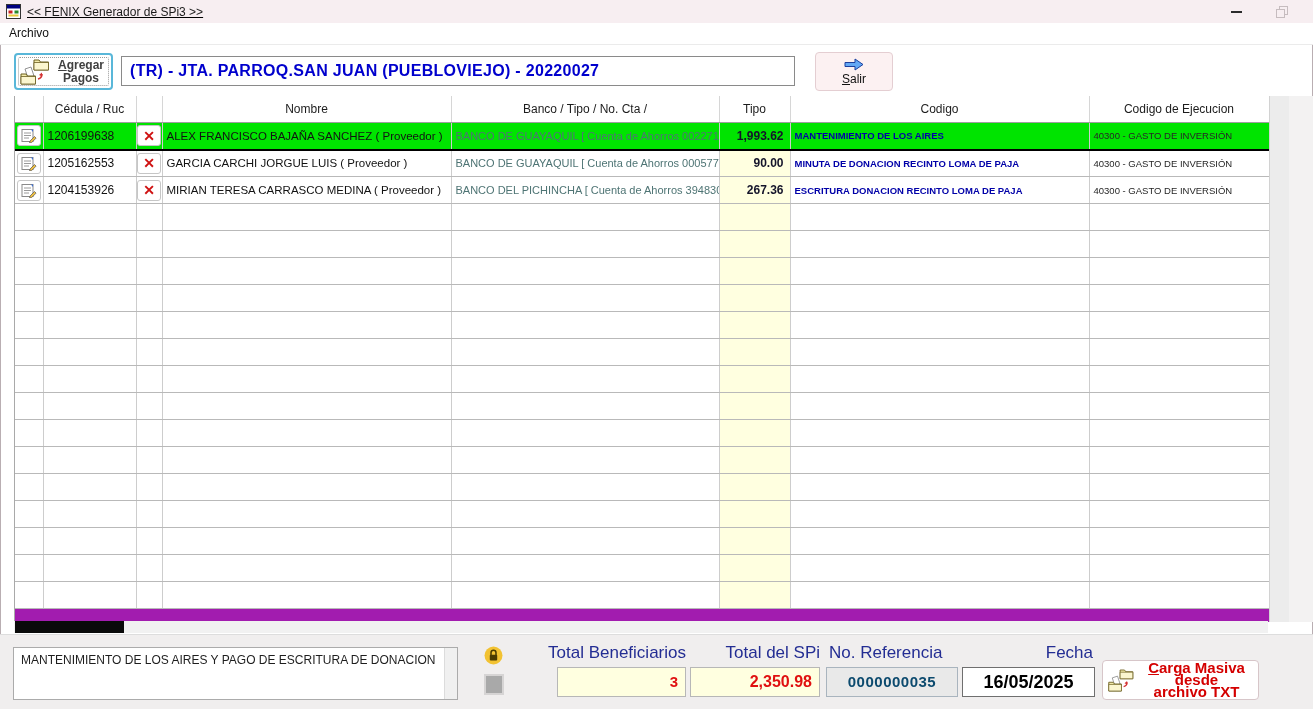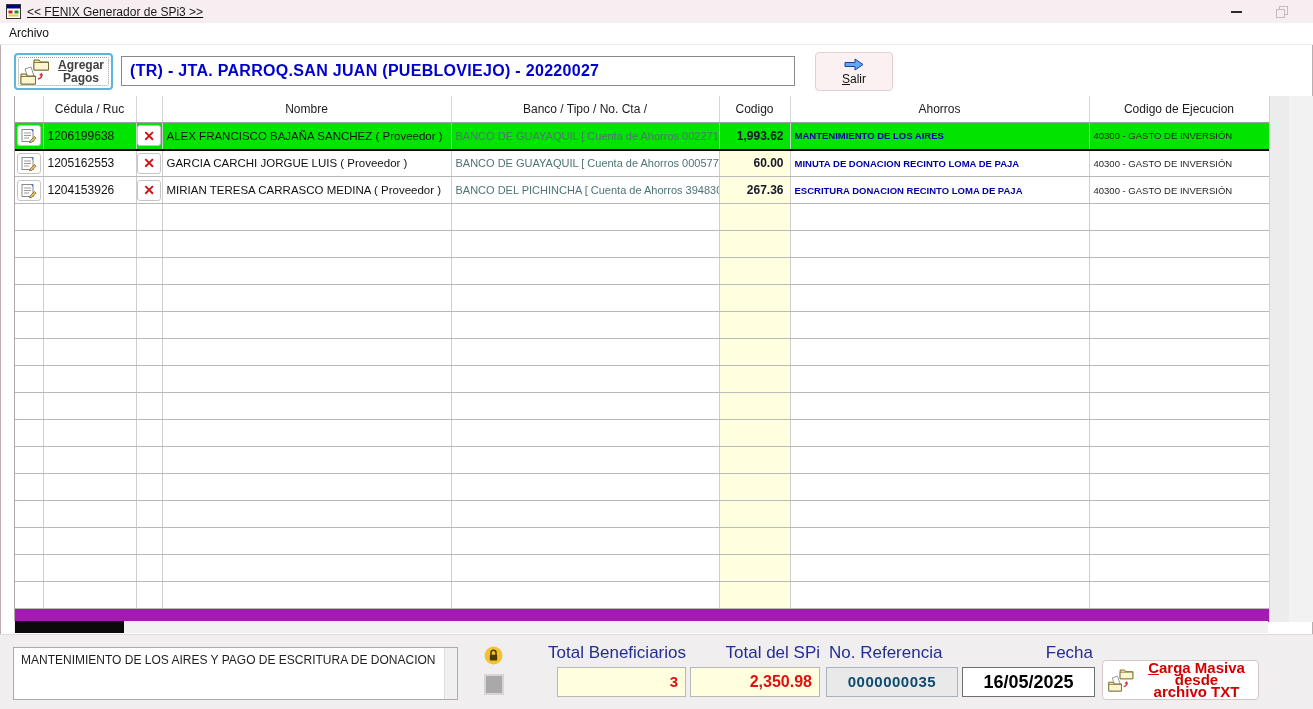--- a/index.html
+++ b/index.html
@@ -134,22 +134,22 @@
         <col style="width:299px">
         <col style="width:180px">
     </colgroup>
     <thead>
       <tr>
         <th></th>
         <th>Cédula / Ruc</th>
         <th></th>
         <th>Nombre</th>
         <th>Banco / Tipo / No. Cta /</th>
+        <th>Tipo</th>
         <th>Codigo</th>
-        <th>Ahorros</th>
         <th>Codigo de Ejecucion</th>
       </tr>
     </thead>
     <tbody>
         <tr class="selected">
     <td class="c-sel"><button class="mini-btn">
       <svg width="16" height="15" viewBox="0 0 16 15">
         <rect x="1" y="1.5" width="11" height="12" fill="#ffffff" stroke="#8a8a8a"></rect>
         <path d="M10 1.5 h2 v2.5 z" fill="#3a6fd8"></path>
         <line x1="3" y1="5" x2="10" y2="5" stroke="#9a9a9a"></line>
@@ -178,21 +178,21 @@
         <line x1="3" y1="10" x2="8" y2="10" stroke="#9a9a9a"></line>
         <path d="M9 13 l4.5 -4.5 1.6 1.6 -4.5 4.5 -2 0.4 z" fill="#f0c040" stroke="#555" stroke-width="0.7"></path>
       </svg>
     </button></td>
     <td class="c-ced">1205162553</td>
     <td class="c-del"><button class="mini-btn">
               <span class="x-glyph">✕</span>
             </button></td>
     <td class="c-nom">GARCIA CARCHI JORGUE LUIS   ( Proveedor )</td>
     <td class="c-ban">BANCO DE GUAYAQUIL [ Cuenta de Ahorros 0005778225 ]</td>
-    <td class="c-val">60.00</td>
+    <td class="c-val">90.00</td>
     <td class="c-det">MINUTA DE DONACION RECINTO LOMA DE PAJA</td>
     <td class="c-cod">40300 - GASTO DE INVERSIÓN</td>
   </tr>
         <tr>
     <td class="c-sel"><button class="mini-btn">
       <svg width="16" height="15" viewBox="0 0 16 15">
         <rect x="1" y="1.5" width="11" height="12" fill="#ffffff" stroke="#8a8a8a"></rect>
         <path d="M10 1.5 h2 v2.5 z" fill="#3a6fd8"></path>
         <line x1="3" y1="5" x2="10" y2="5" stroke="#9a9a9a"></line>
         <line x1="3" y1="7.5" x2="10" y2="7.5" stroke="#9a9a9a"></line>

